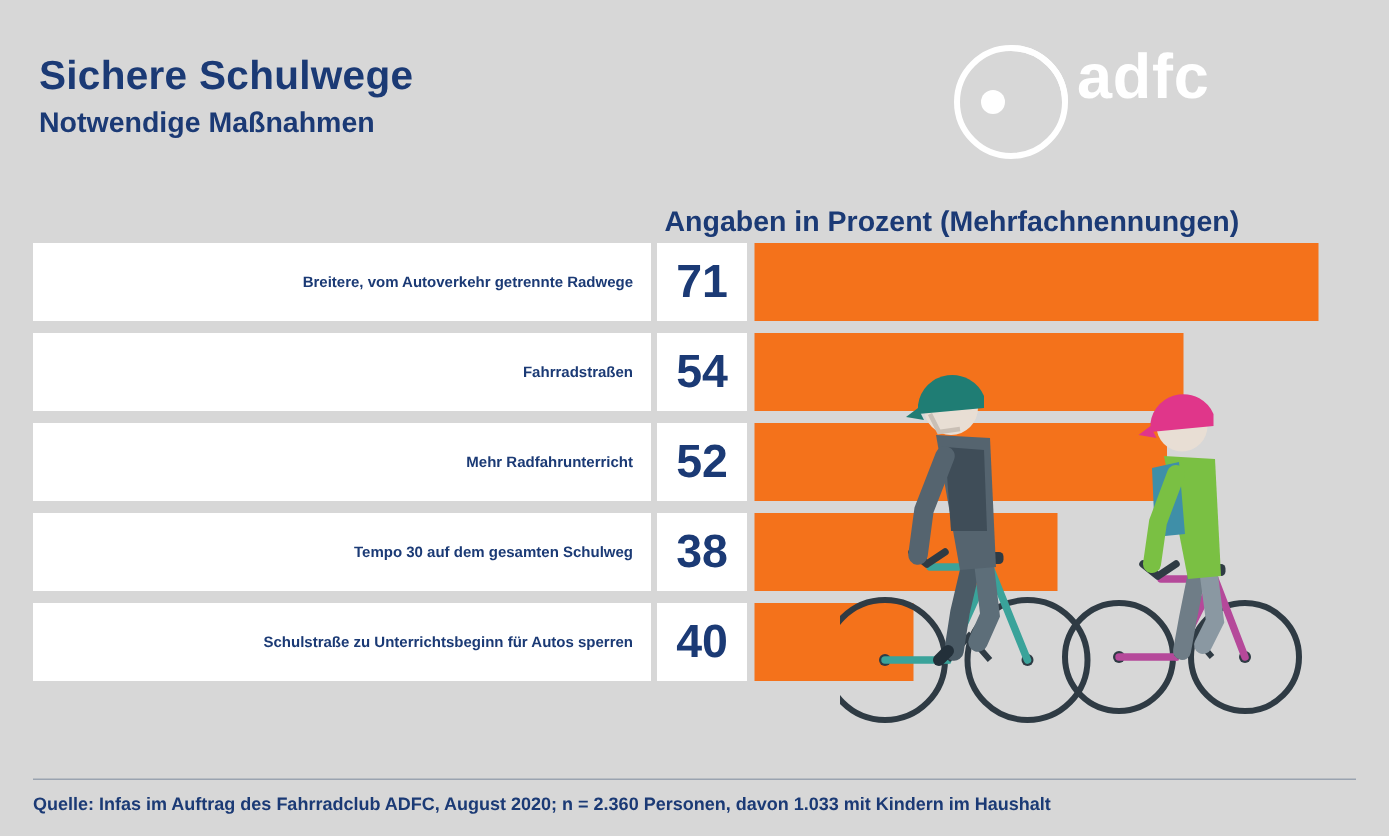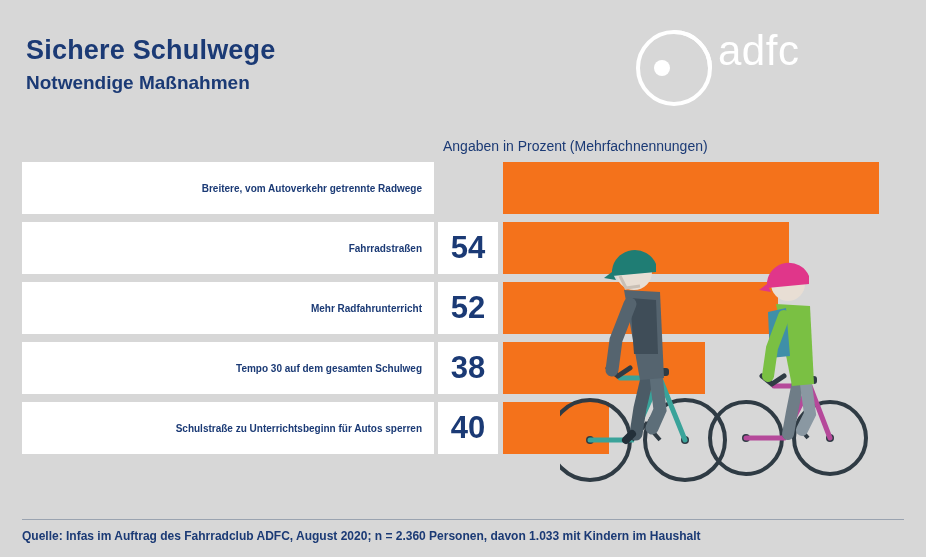--- a/index.html
+++ b/index.html
@@ -52,21 +52,21 @@
   .logo-mark {
     position: absolute;
     left: 0;
     top: 0;
   }
   .logo-word {
     position: absolute;
     left: 84px;
     top: 2px;
     font-size: 42px;
-    font-weight: normal;
+    font-weight: bold;
     color: #ffffff;
     letter-spacing: 0.5px;
     line-height: 1;
   }
   .logo-sub {
     position: absolute;
     left: 86px;
     top: 50px;
     font-size: 12.5px;
     font-weight: bold;
@@ -75,22 +75,22 @@
     border-top: 2px solid #ffffff;
     padding-top: 3px;
     width: 172px;
   }
 
   
   .units-note {
     position: absolute;
     left: 443px;
     top: 138px;
-    font-size: 14px;
-    font-weight: normal;
+    font-size: 19px;
+    font-weight: bold;
     color: #1b3a75;
   }
 
   
   .chart {
     position: absolute;
     left: 22px;
     top: 162px;
     width: 882px;
   }
@@ -184,20 +184,21 @@
     </span>
     <div class="logo-word">adfc</div>
   </div>
 
   <div class="units-note">Angaben in Prozent (Mehrfachnennungen)</div>
 
   <div class="chart">
 
     <div class="row">
       <div class="row-label">Breitere, vom Autoverkehr getrennte Radwege</div>
+      <div class="row-value">71</div>
       <div class="bar-track">
         <div class="bar" style="width:94%"></div>
       </div>
     </div>
 
     <div class="row">
       <div class="row-label">Fahrradstraßen</div>
       <div class="row-value">54</div>
       <div class="bar-track">
         <div class="bar" style="width:71.5%"></div>

